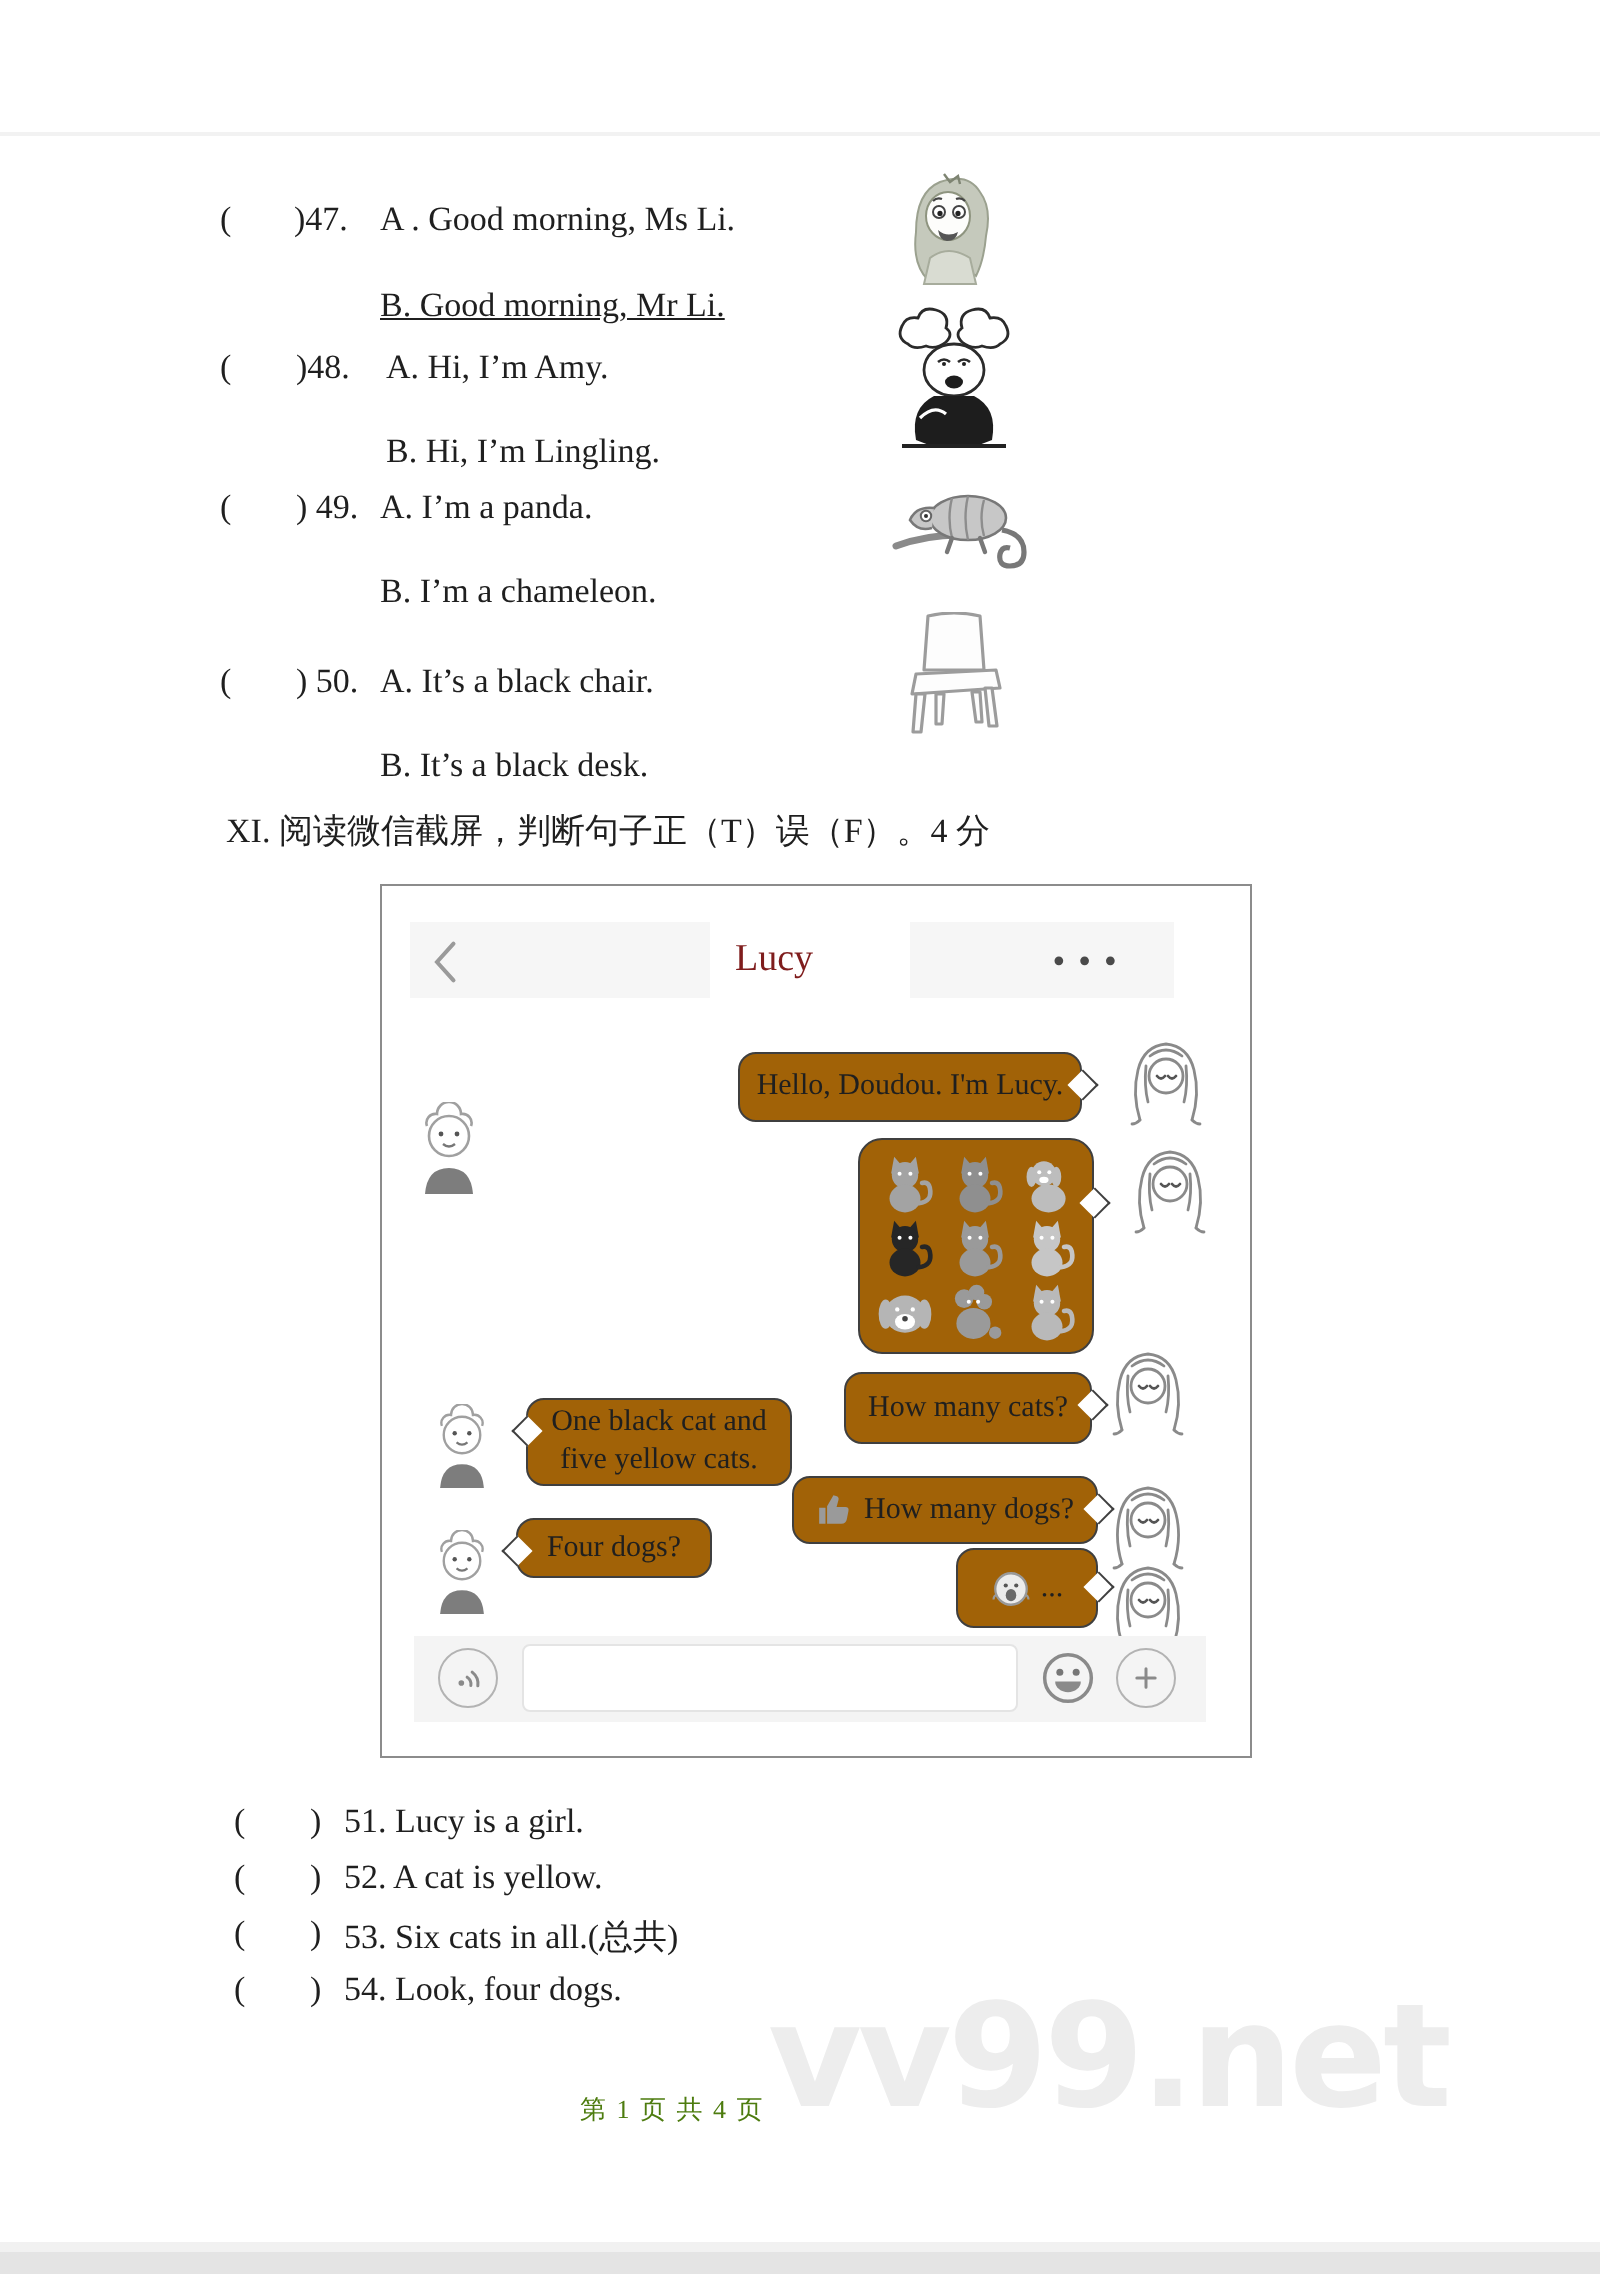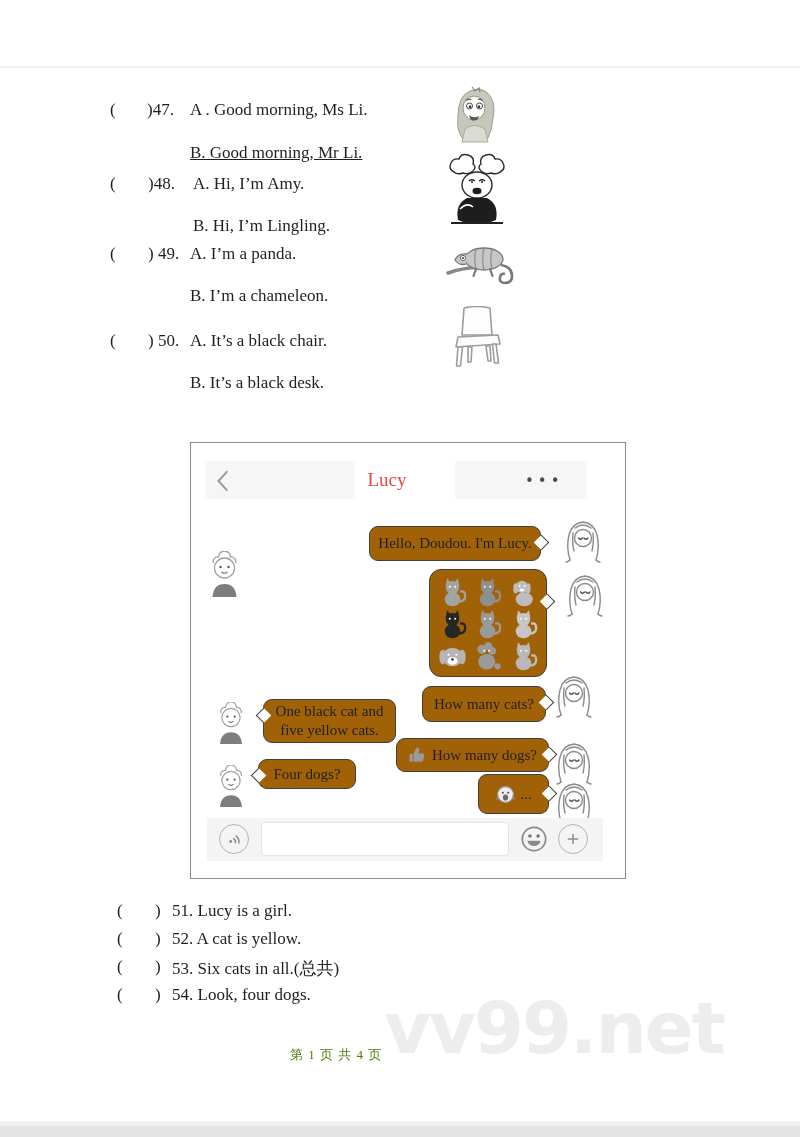--- a/index.html
+++ b/index.html
@@ -8,21 +8,21 @@
   .abs{position:absolute;}
   .qtext{font-size:17px;white-space:nowrap;}
   .faint-line{background:#f2f2f2;}
   
   #watermark{font-family:"DejaVu Sans","Liberation Sans",sans-serif;font-weight:bold;
              font-size:72px;color:#ededed;letter-spacing:-2px;z-index:0;}
   .fg{z-index:2;}
   
   #chat{left:190px;top:442px;width:434px;height:435px;border:1.5px solid #8c8c8c;background:#fff;z-index:1;}
   .hdr-chip{background:#f6f6f6;}
-  #chat-title{font-size:19px;color:#ef4444;}
+  #chat-title{font-size:19px;color:#7f1d1d;}
   #menu-dots{font-size:15px;letter-spacing:4px;color:#4a4a4a;font-family:"DejaVu Sans",sans-serif;}
   .bubble{background:#a16207;border:1.5px solid #3f3f3f;border-radius:9px;font-size:15px;
           display:flex;align-items:center;justify-content:center;text-align:center;
           box-sizing:border-box;padding:2px 8px;line-height:1.25;}
   .bubble-r::after{content:'';position:absolute;right:-6.5px;top:var(--tt,10px);width:10px;height:10px;
           background:#fff;border-top:1.5px solid #3f3f3f;border-right:1.5px solid #3f3f3f;
           transform:rotate(45deg);}
   .bubble-l::after{content:'';position:absolute;left:-6.5px;top:var(--tt,10px);width:10px;height:10px;
           background:#fff;border-left:1.5px solid #3f3f3f;border-bottom:1.5px solid #3f3f3f;
           transform:rotate(45deg);}
@@ -202,20 +202,21 @@
     <g fill="#fdfdfd" stroke="#9c9c9c" stroke-width="1.6" stroke-linejoin="round">
       <path d="M12 2 q13 -3 26 0 l2 27 H10 Z"></path>
       <path d="M6 31 L46 29 L48 38 L4 41 Z"></path>
       <path d="M6 41 l-1.5 19 h4 l2 -19 z"></path>
       <path d="M44 38 l2.5 19 h-4 l-2 -19 z"></path>
       <path d="M16 41 v15 h3 l1 -15 z"></path>
       <path d="M34 40 l2 15 h3 l-1 -15 z"></path>
     </g>
   </svg>
 
+  <span class="abs qtext fg" style="left:113px;top:404px;">XI. 阅读微信截屏，判断句子正（T）误（F）。4 分</span>
 
   <div id="chat" class="abs">
 
     <div class="abs hdr-chip" style="left:14px;top:18px;width:150px;height:38px;"></div>
     <div class="abs hdr-chip" style="left:264px;top:18px;width:132px;height:38px;"></div>
     <svg class="abs" style="left:22px;top:25px;" width="22" height="26" viewBox="0 0 24 28">
         <use href="#sym-back"></use>
       </svg>
     <div class="abs" id="chat-title" style="left:156px;top:26px;width:80px;text-align:center;">Lucy</div>
     <div class="abs" id="menu-dots" style="left:334px;top:29px;">•••</div>

